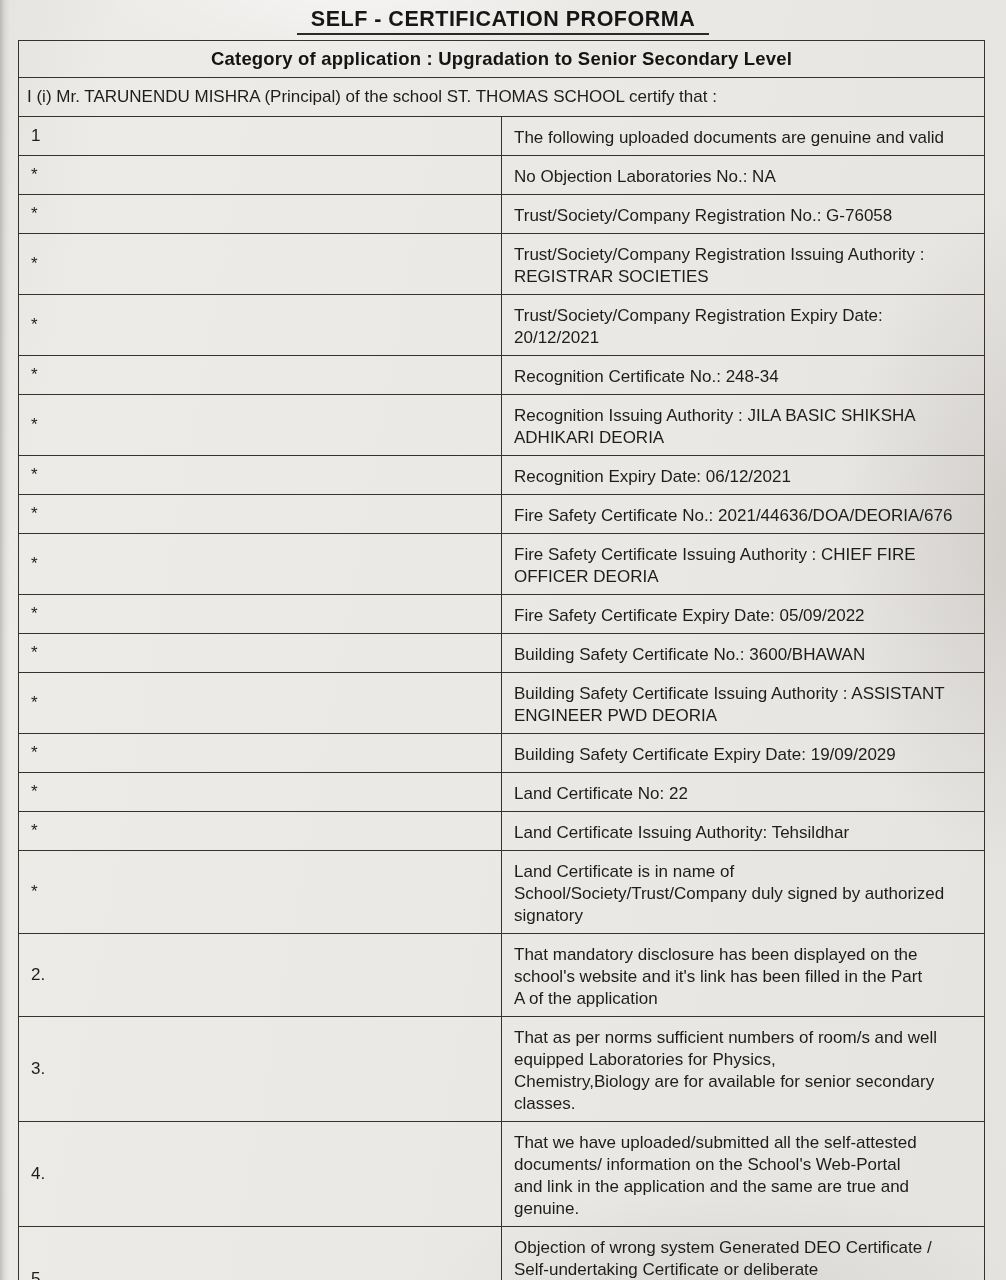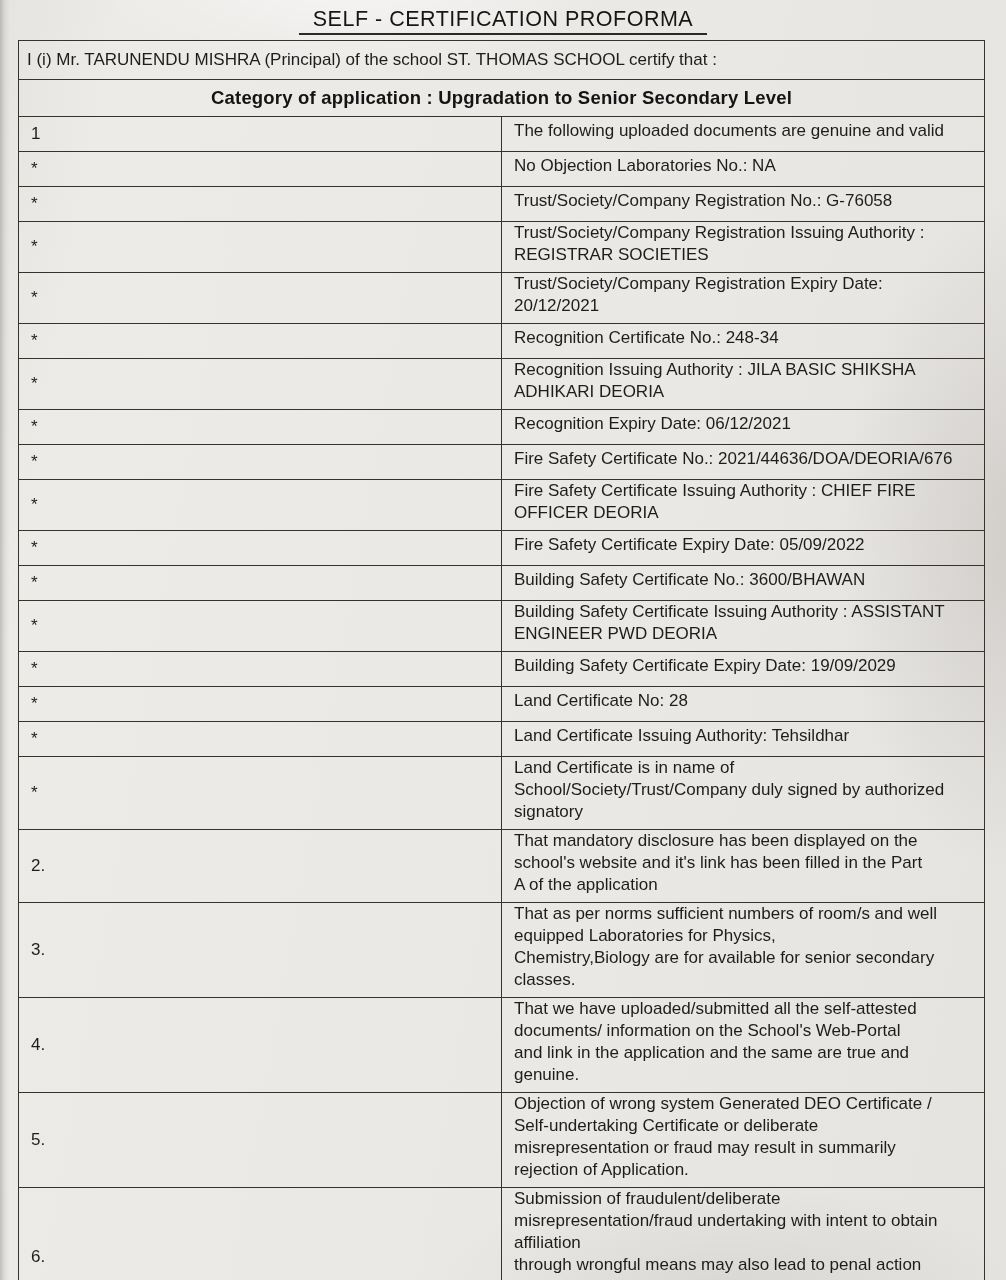--- a/index.html
+++ b/index.html
@@ -14,21 +14,21 @@
       radial-gradient(ellipse 420px 160px at 72% 101%, rgba(140,136,128,0.16), rgba(0,0,0,0) 70%),
       radial-gradient(ellipse 380px 140px at 35% -2%, rgba(255,255,255,0.55), rgba(0,0,0,0) 70%),
       linear-gradient(100deg, #e6e4e1 0%, #edebe8 10%, #eae8e5 62%, #e5e3e0 100%);
     overflow:hidden;
   }
   .page-title {
     text-align:center; padding-top:7px; margin-bottom:5px;
   }
   .page-title span {
     display:inline-block;
-    font-size:21.5px; font-weight:normal; letter-spacing:0.5px;
+    font-size:21.5px; font-weight:bold; letter-spacing:0.5px;
     border-bottom:2.5px solid #2b2a28; padding:0 14px 1px 14px;
     color:#161616;
   }
   table.main {
     margin-left:18px; width:967px;
     border-collapse:collapse;
     table-layout:fixed;
   }
   table.main, table.main td, table.main th {
     border:1.6px solid #36332e;
@@ -38,39 +38,39 @@
     height:37px; color:#141414; letter-spacing:0.2px;
   }
   td.certify {
     font-size:17px; height:39px; padding-left:8px; color:#1d1d1d;
   }
   td.marker {
     width:45px; font-size:17px; padding-left:12px; color:#1d1d1d;
     vertical-align:middle;
   }
   td.row-text {
-    font-size:17px; padding:0 26px 6px 12px; color:#1d1d1d;
+    font-size:17px; padding:10px 26px 6px 12px; color:#1d1d1d;
     white-space:pre-line; line-height:22px; vertical-align:middle;
   }
   tr.single td { height:35px; }
 </style>
 </head>
 <body>
 
 <div class="page-title">
   <span>SELF - CERTIFICATION PROFORMA</span>
 </div>
 
 <table class="main">
   <tbody>
     <tr>
-      <td class="certify" colspan="2">I (i) Mr. TARUNENDU MISHRA (Principal) of the school ST. THOMAS SCHOOL certify that :</td>
+      <th class="cat" colspan="2">Category of application : Upgradation to Senior Secondary Level</th>
     </tr>
     <tr>
-      <th class="cat" colspan="2">Category of application : Upgradation to Senior Secondary Level</th>
+      <td class="certify" colspan="2">I (i) Mr. TARUNENDU MISHRA (Principal) of the school ST. THOMAS SCHOOL certify that :</td>
     </tr>
 
     <tr class="single">
       <td class="marker">1</td>
       <td class="row-text">The following uploaded documents are genuine and valid</td>
     </tr>
     <tr class="single">
       <td class="marker">*</td>
       <td class="row-text">No Objection Laboratories No.: NA</td>
     </tr>
@@ -117,21 +117,21 @@
     <tr class="single">
       <td class="marker">*</td>
       <td class="row-text">Building Safety Certificate Issuing Authority : ASSISTANT ENGINEER PWD DEORIA</td>
     </tr>
     <tr class="single">
       <td class="marker">*</td>
       <td class="row-text">Building Safety Certificate Expiry Date: 19/09/2029</td>
     </tr>
     <tr class="single">
       <td class="marker">*</td>
-      <td class="row-text">Land Certificate No: 28</td>
+      <td class="row-text">Land Certificate No: 22</td>
     </tr>
     <tr class="single">
       <td class="marker">*</td>
       <td class="row-text">Land Certificate Issuing Authority: Tehsildhar</td>
     </tr>
     <tr class="single">
       <td class="marker">*</td>
       <td class="row-text">Land Certificate is in name of School/Society/Trust/Company duly signed by authorized signatory</td>
     </tr>
     <tr>

